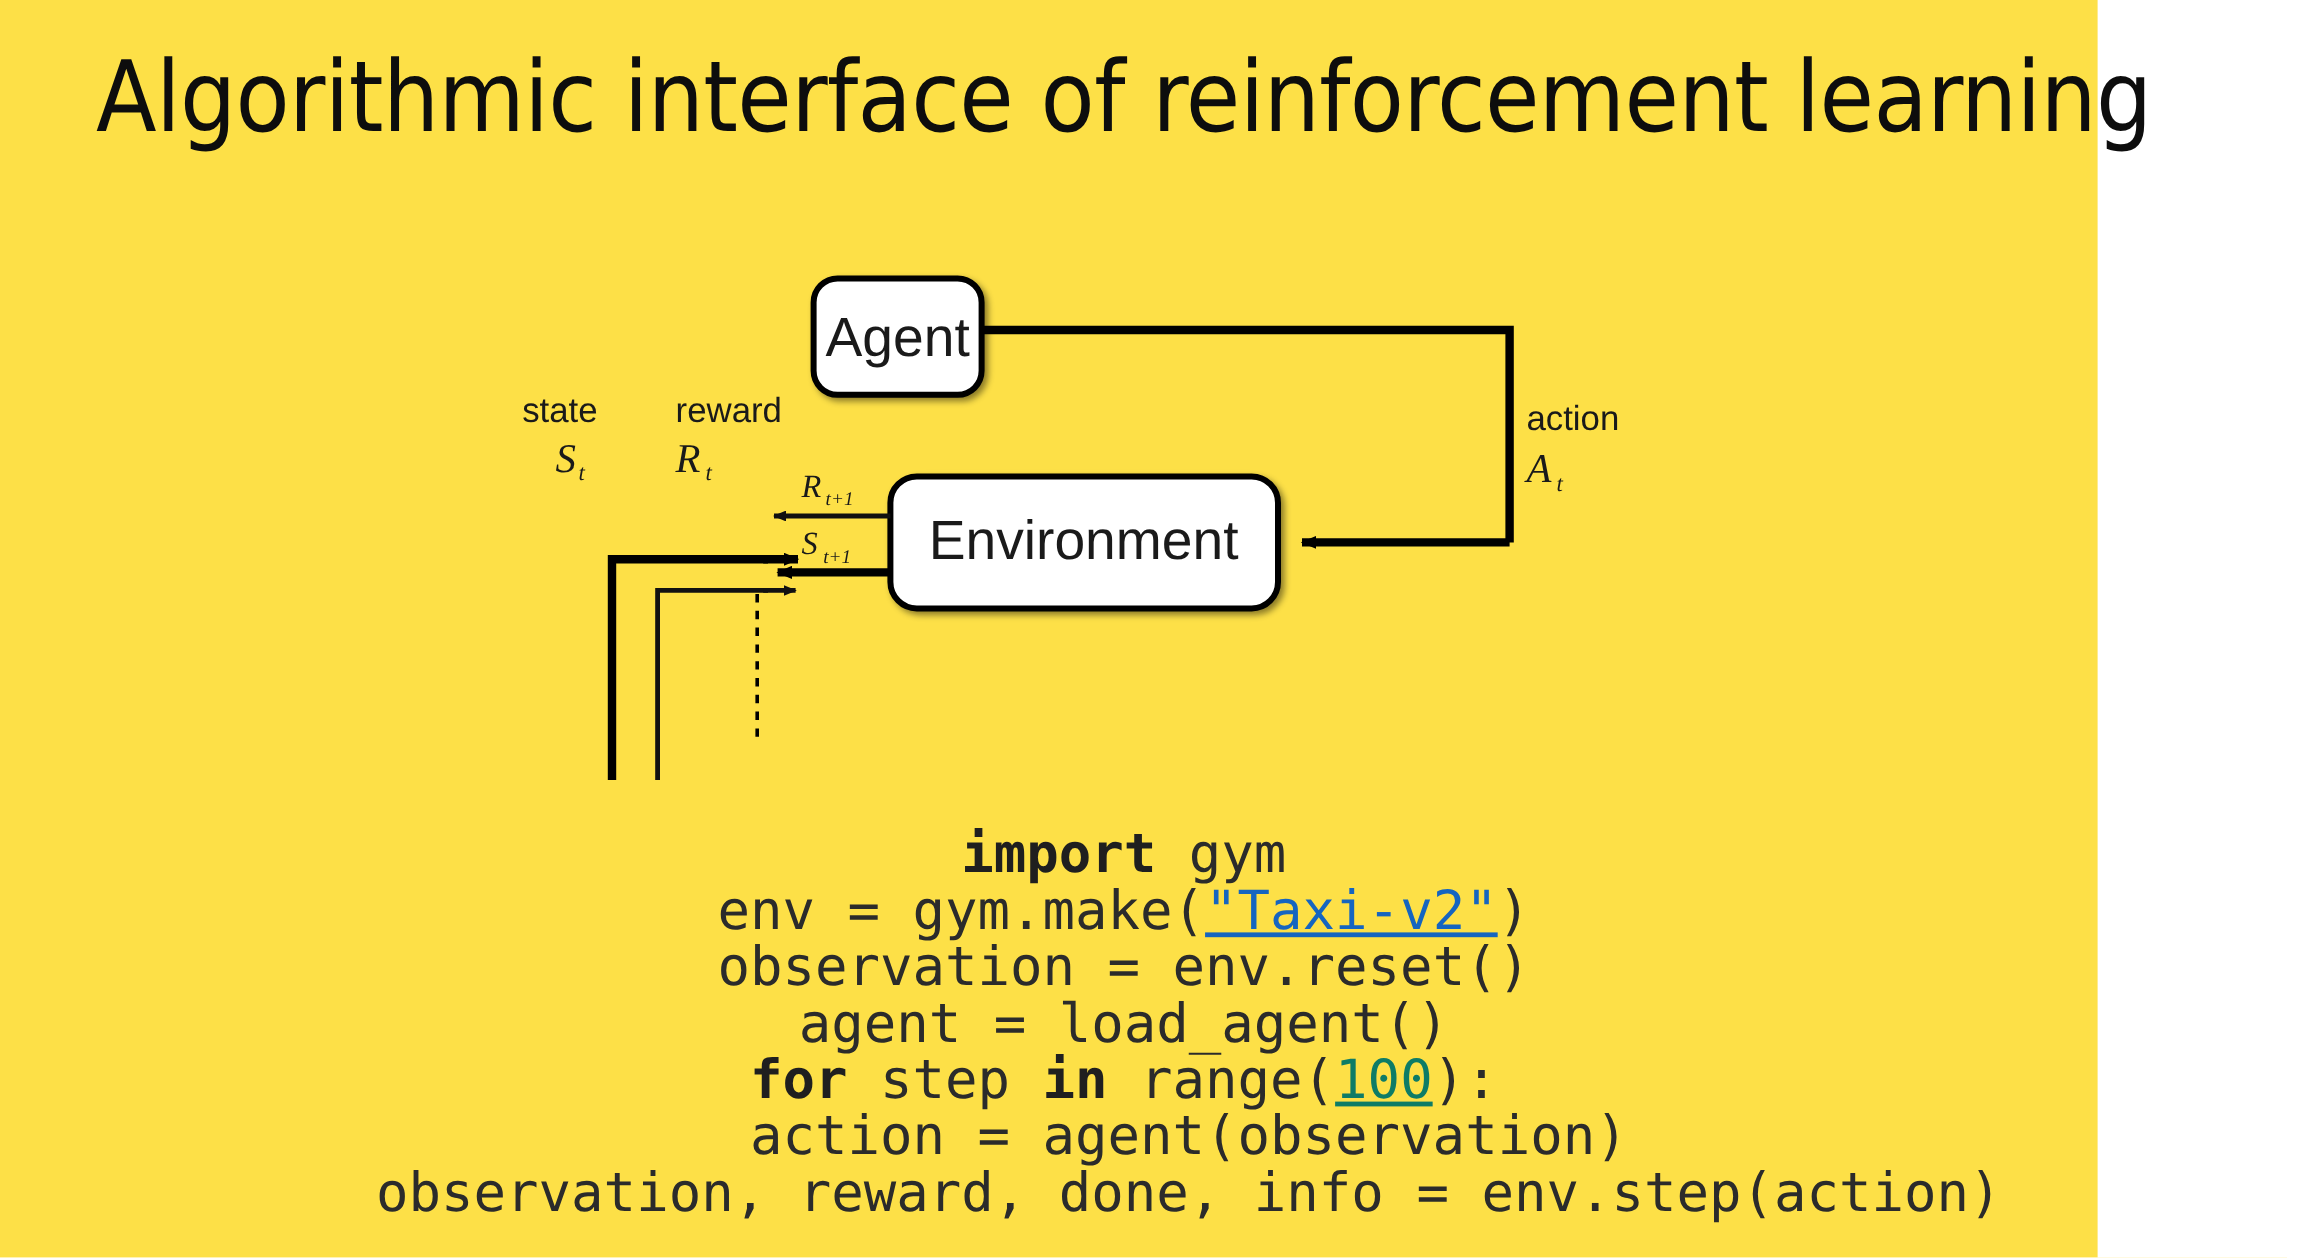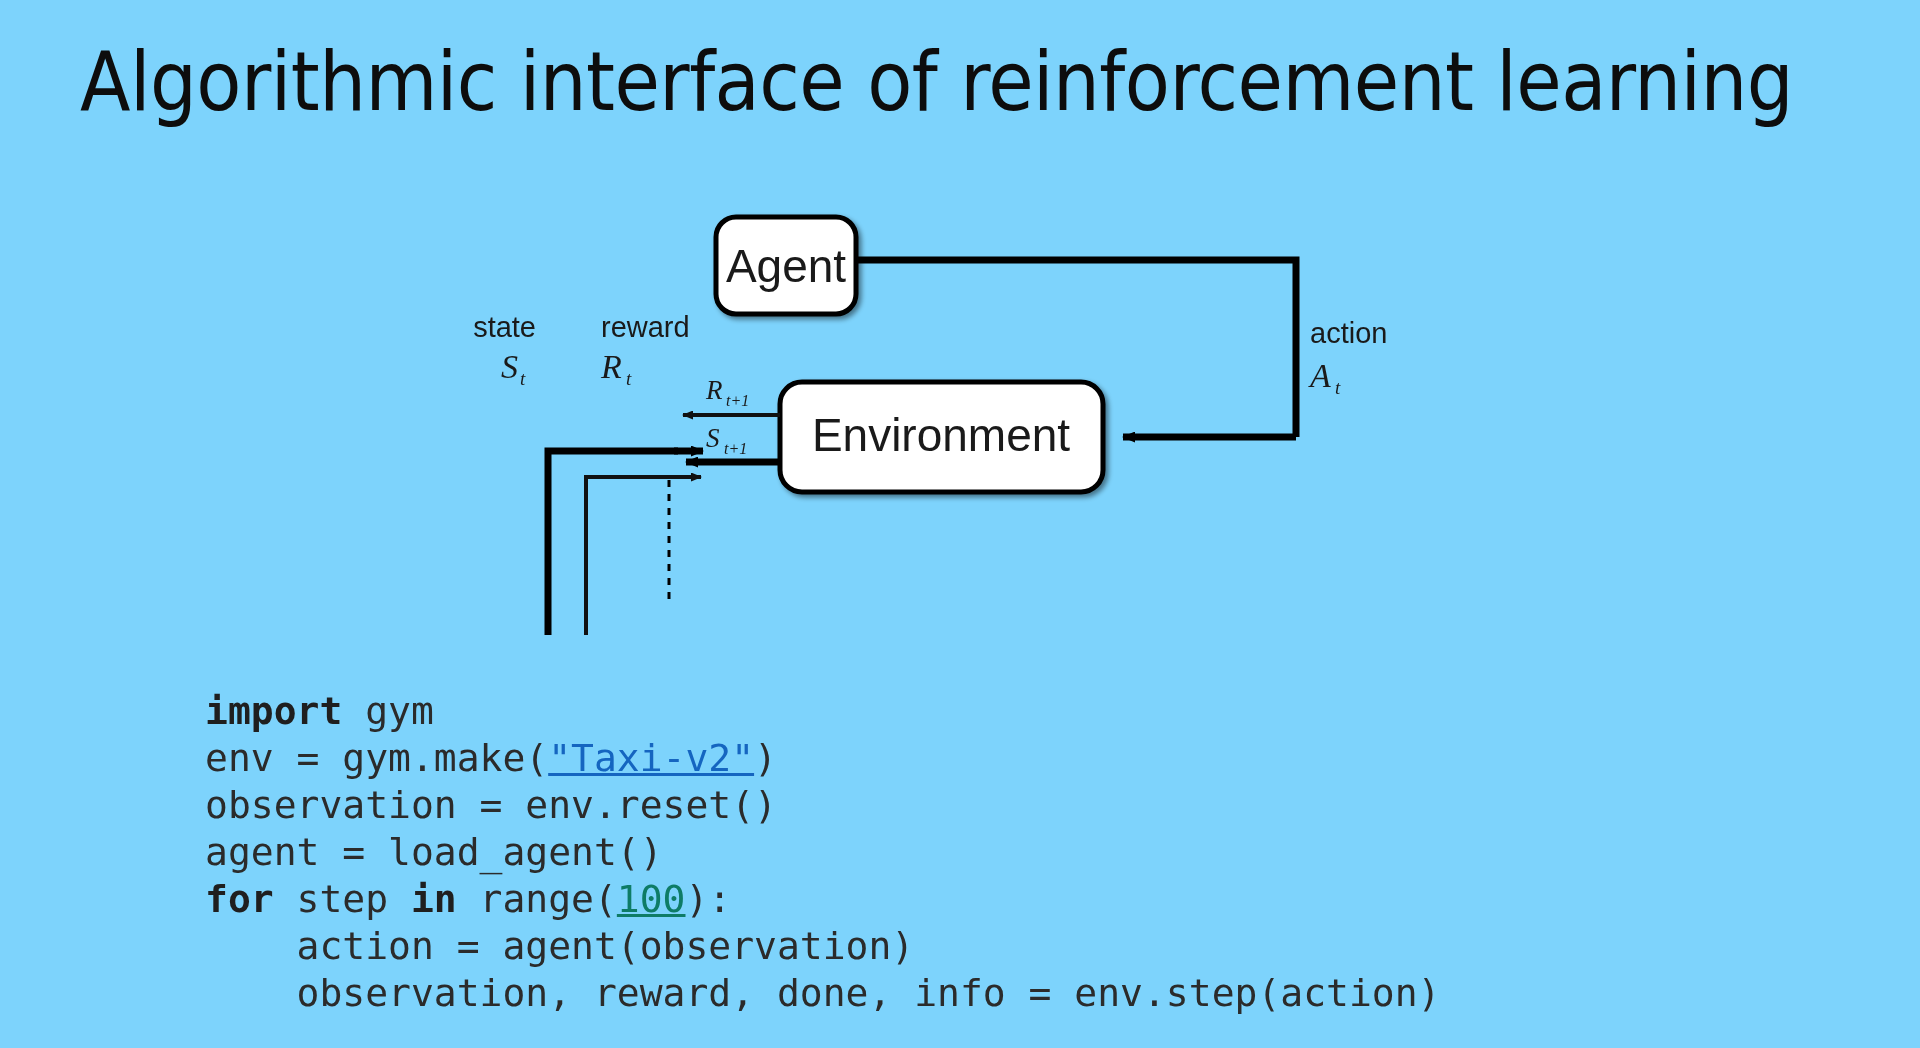--- a/index.html
+++ b/index.html
@@ -13,23 +13,23 @@
     height: 1048px;
     overflow: hidden;
     font-family: "Liberation Sans", sans-serif;
     color: #000000;
     position: relative;
   }
 
   #slide {
     position: absolute;
     left: 0; top: 0;
-    width: 1920px;
+    width: 1748px;
     height: 1048px;
-    background: #7dd3fc;
+    background: #fde047;
   }
 
   
   #slide-title {
     position: absolute;
     left: 80px;
     top: 34px;
     width: 1790px;
     font-size: 82px;
     line-height: 96px;
@@ -37,24 +37,23 @@
     letter-spacing: -0.5px;
     color: #0d0d0d;
     font-family: "DejaVu Sans Condensed", "Liberation Sans", sans-serif;
     white-space: nowrap;
   }
 
   
   #diagram {
     position: absolute;
     left: 0px;
-    top: 175px;
+    top: 190px;
     width: 1500px;
     height: 460px;
-    margin-left: 38px;
   }
   #diagram svg { display: block; }
 
   .dgm-box-label {
     font-family: "Liberation Sans", sans-serif;
     font-size: 46px;
     fill: #1a1a1a;
   }
   .dgm-word {
     font-family: "Liberation Sans", sans-serif;
@@ -85,24 +84,25 @@
     font-size: 16px;
     fill: #1a1a1a;
   }
 
   
   #code-block {
     position: absolute;
     left: 205px;
     top: 688px;
     font-family: "DejaVu Sans Mono", "Liberation Mono", monospace;
-    font-size: 38px;
+    font-size: 45px;
     line-height: 47px;
     color: #2b2b2b;
     white-space: pre;
+    text-align: center;
   }
   #code-block .ln { display: block; height: 47px; }
   .kw { font-weight: bold; color: #1f1f1f; }
   .num { color: #0e7c66; text-decoration: underline; }
   .lnk { color: #1565c0; text-decoration: underline; }
 </style>
 </head>
 <body>
 
 <div id="slide">

